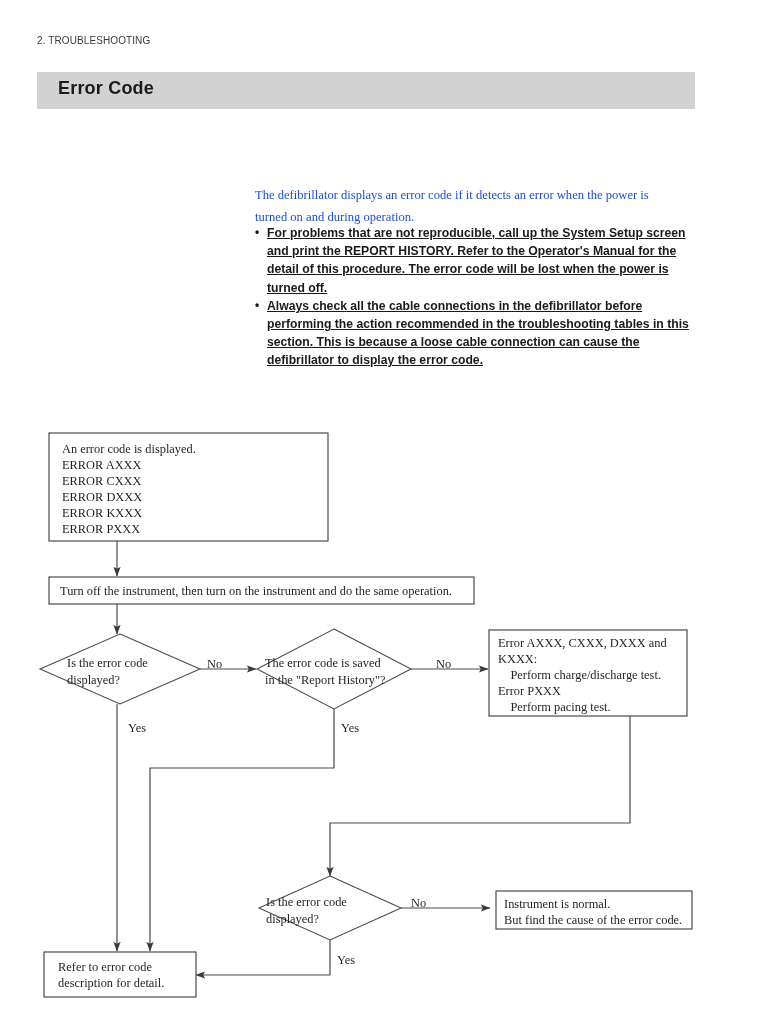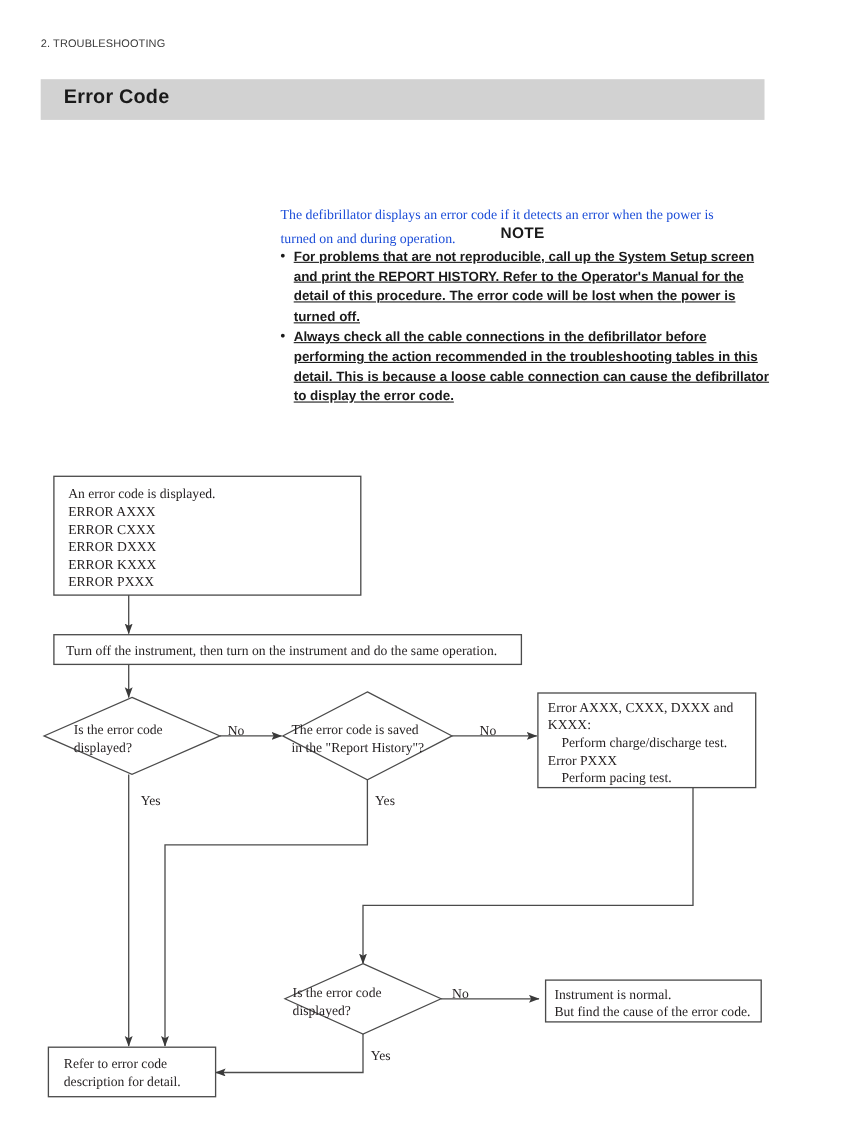--- a/index.html
+++ b/index.html
@@ -149,30 +149,29 @@
 
 <div class="page">
 
   <div class="running-head">2. TROUBLESHOOTING</div>
 
   <div class="section-band"></div>
   <div class="section-title">Error Code</div>
 
   <div class="intro">The defibrillator displays an error code if it detects an error when the power is turned on and during operation.</div>
 
-  <div class="note-title">NOTE</div>
 
   <div class="note-list">
     <div class="note-item">
       <span class="note-bullet">•</span>
       <span class="note-text">For problems that are not reproducible, call up the System Setup screen and print the REPORT HISTORY.  Refer to the Operator's Manual for the detail of this procedure.  The error code will be lost when the power is turned off.</span>
     </div>
     <div class="note-item">
       <span class="note-bullet">•</span>
-      <span class="note-text">Always check all the cable connections in the defibrillator before performing the action recommended in the troubleshooting tables in this detail. This is because a loose cable connection can cause the defibrillator to display the error code.</span>
+      <span class="note-text">Always check all the cable connections in the defibrillator before performing the action recommended in the troubleshooting tables in this section. This is because a loose cable connection can cause the defibrillator to display the error code.</span>
     </div>
   </div>
 
   <div class="flow">
     <svg width="768" height="1024" viewBox="0 0 768 1024" xmlns="http://www.w3.org/2000/svg">
       <defs>
         <marker id="arrow" markerWidth="9" markerHeight="9" refX="7.6" refY="3" orient="auto" markerUnits="strokeWidth">
           <path d="M0,0 L8,3 L0,6 L1.6,3 z" fill="#3a3a3a"></path>
         </marker>
       </defs>

